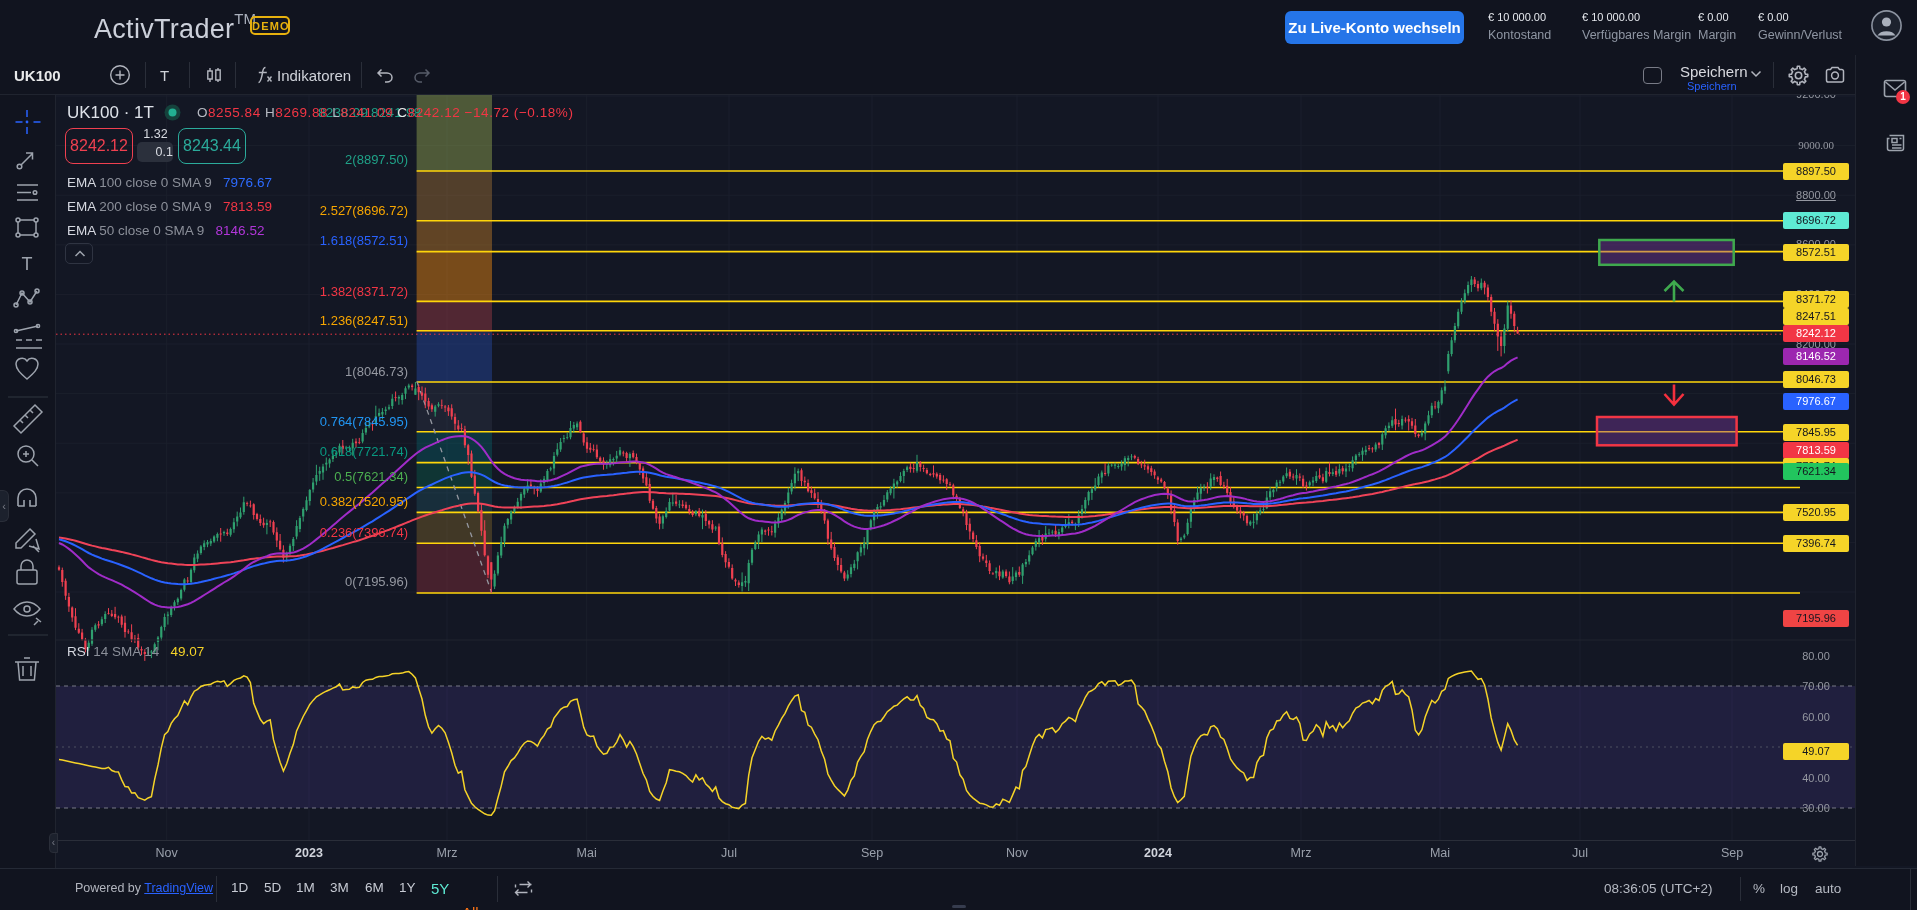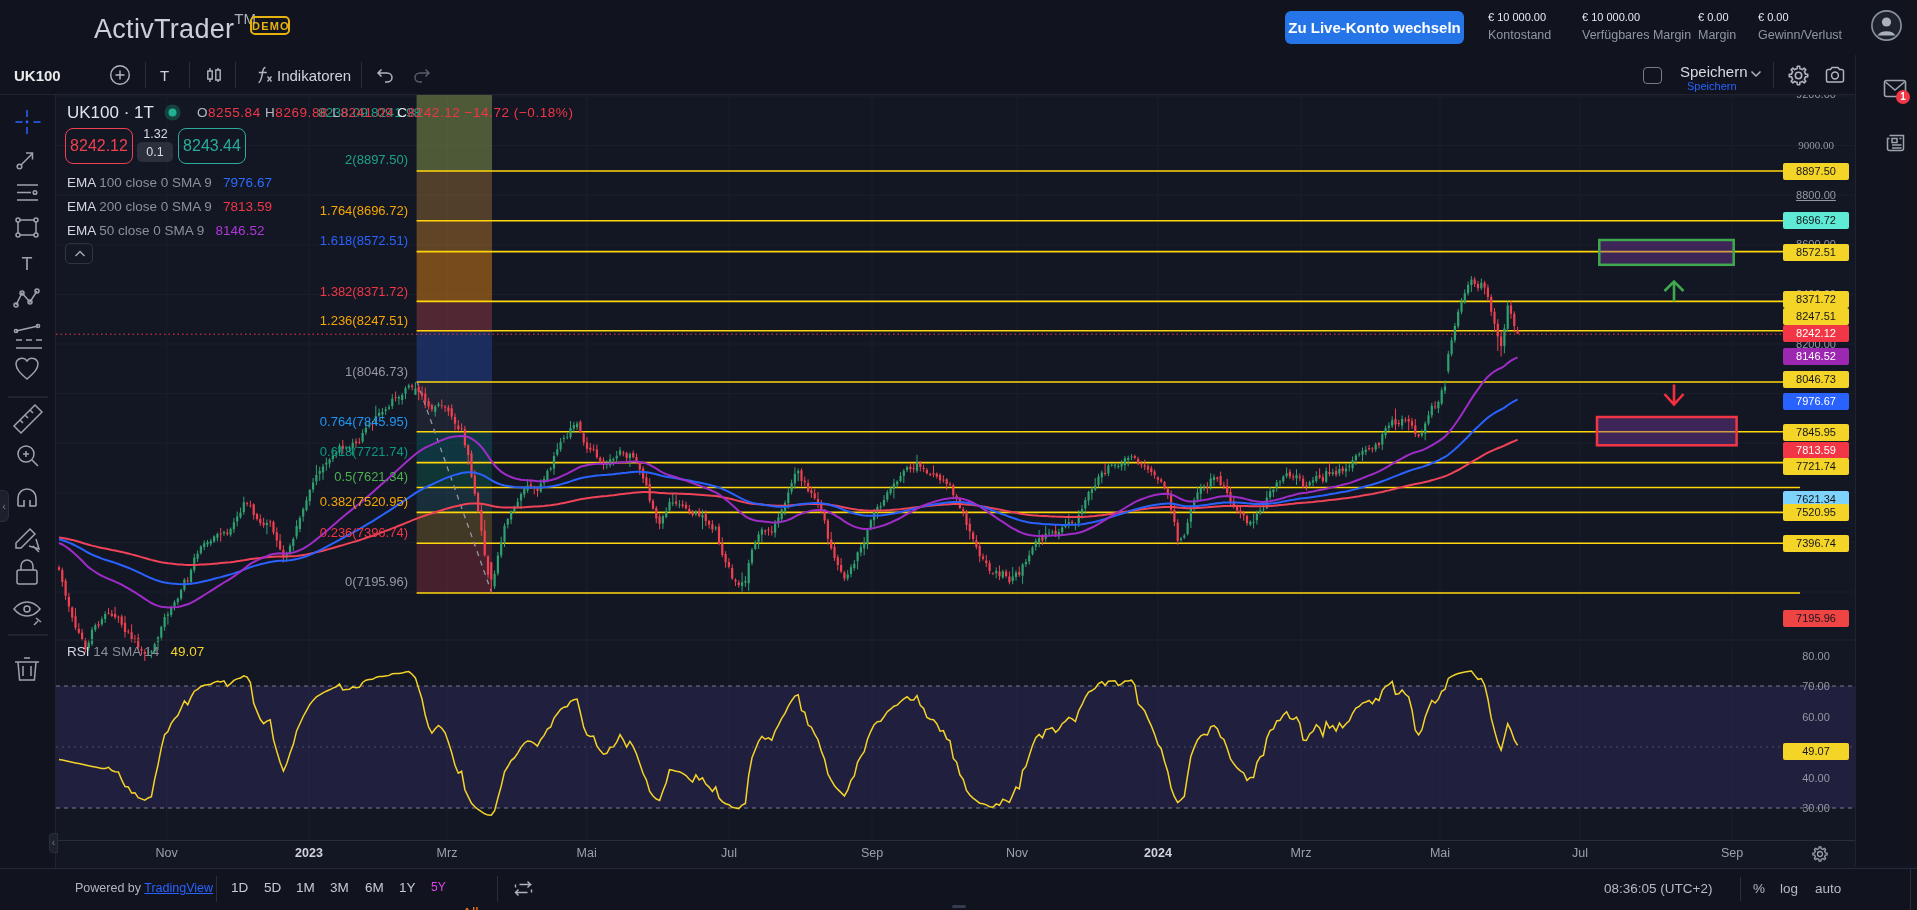--- a/index.html
+++ b/index.html
@@ -185,32 +185,32 @@
 <div class="abs pricebox" style="top:243.5px;background:#f5d428;color:#14161f">8572.51</div>
 <div class="abs pricebox" style="top:290.5px;background:#f5d428;color:#14161f">8371.72</div>
 <div class="abs pricebox" style="top:307.5px;background:#f5d428;color:#14161f">8247.51</div>
 <div class="abs pricebox" style="top:324.5px;background:#f23645;color:#fff">8242.12</div>
 <div class="abs pricebox" style="top:347.5px;background:#9c27b0;color:#fff">8146.52</div>
 <div class="abs pricebox" style="top:370.5px;background:#f5d428;color:#14161f">8046.73</div>
 <div class="abs pricebox" style="top:392.5px;background:#2962ff;color:#fff">7976.67</div>
 <div class="abs pricebox" style="top:423.5px;background:#f5d428;color:#14161f">7845.95</div>
 <div class="abs pricebox" style="top:441.5px;background:#f23645;color:#fff">7813.59</div>
 <div class="abs pricebox" style="top:457.5px;background:#f5d428;color:#14161f">7721.74</div>
-<div class="abs pricebox" style="top:491px;background:#7dd3fc;color:#14161f">7621.34</div>
+<div class="abs pricebox" style="top:463px;background:#22c55e;color:#14161f">7621.34</div>
 <div class="abs pricebox" style="top:503.5px;background:#f5d428;color:#14161f">7520.95</div>
 <div class="abs pricebox" style="top:534.5px;background:#f5d428;color:#14161f">7396.74</div>
 <div class="abs pricebox" style="top:610px;background:#ef4444;color:#14161f">7195.96</div>
 <div class="abs scale-lbl" style="top:648.5px">80.00</div>
 <div class="abs scale-lbl" style="top:678.5px">70.00</div>
 <div class="abs scale-lbl" style="top:709.5px">60.00</div>
 <div class="abs scale-lbl" style="top:770.5px">40.00</div>
 <div class="abs scale-lbl" style="top:800.5px">30.00</div>
 <div class="abs pricebox" style="top:742.5px">49.07</div>
 <div class="abs fiblbl" style="left:208px;top:152px;color:#1fa187">2(8897.50)</div>
-<div class="abs fiblbl" style="left:208px;top:203px;color:#f7a600">1.764(8696.72)</div>
+<div class="abs fiblbl" style="left:208px;top:203px;color:#f7a600">2.527(8696.72)</div>
 <div class="abs fiblbl" style="left:208px;top:233px;color:#2962ff">1.618(8572.51)</div>
 <div class="abs fiblbl" style="left:208px;top:284px;color:#f23645">1.382(8371.72)</div>
 <div class="abs fiblbl" style="left:208px;top:313px;color:#f7a600">1.236(8247.51)</div>
 <div class="abs fiblbl" style="left:208px;top:364px;color:#9598a1">1(8046.73)</div>
 <div class="abs fiblbl" style="left:208px;top:414px;color:#2196f3">0.764(7845.95)</div>
 <div class="abs fiblbl" style="left:208px;top:444px;color:#089981">0.618(7721.74)</div>
 <div class="abs fiblbl" style="left:208px;top:469px;color:#4caf50">0.5(7621.34)</div>
 <div class="abs fiblbl" style="left:208px;top:494px;color:#f7a600">0.382(7520.95)</div>
 <div class="abs fiblbl" style="left:208px;top:525px;color:#f23645">0.236(7396.74)</div>
 <div class="abs fiblbl" style="left:208px;top:574px;color:#9598a1">0(7195.96)</div>
@@ -235,21 +235,21 @@
       <circle cx="8.5" cy="8.5" r="4" fill="#22b092"></circle>
     </svg>
 <div class="abs" style="left:318px;top:105px;font-size:13.5px;color:#1fa187;letter-spacing:.2px">8238.09 8241.98</div>
 <div class="abs legend-ohlc" style="left:197px;top:105px;font-size:13.5px;color:#b2b5be;letter-spacing:.55px">
 <span style="color:#b7bac3">O</span><span style="color:#f23645">8255.84</span>
 <span style="color:#b7bac3"> H</span><span style="color:#f23645">8269.88</span>
 <span style="color:#b7bac3"> L</span><span style="color:#f23645">8241.09</span>
 <span style="color:#e8e9ea">C</span><span style="color:#f23645">8242.12 −14.72 (−0.18%)</span></div>
 <div class="abs" style="left:65px;top:128px;width:68px;height:36px;border:1px solid #ef4050;border-radius:8px;color:#ef4050;font-size:16px;text-align:center;line-height:34px">8242.12</div>
 <div class="abs" style="left:139px;top:127px;width:33px;font-size:12.5px;color:#d8dbe2;text-align:center">1.32</div>
-<div class="abs" style="left:137px;top:142px;width:36px;height:20px;background:#2b303c;border-radius:5px;font-size:12.5px;color:#d8dbe2;text-align:center;line-height:20px">0.1</div>
+<div class="abs" style="left:137px;top:142px;width:36px;height:20px;background:#2b303c;border-radius:5px;font-size:12.5px;color:#d8dbe2;text-align:right;line-height:20px">0.1</div>
 <div class="abs" style="left:178px;top:128px;width:68px;height:36px;border:1px solid #2bab9b;border-radius:8px;color:#2bab9b;font-size:16px;text-align:center;line-height:34px">8243.44</div>
 <div class="abs" style="left:67px;top:175px;font-size:13.5px;color:#8b8f99">
 <span style="color:#d5d8e0">EMA</span> 100 close 0 SMA 9&nbsp;&nbsp;&nbsp;<span style="color:#2d6bff">7976.67</span></div>
 <div class="abs" style="left:67px;top:199px;font-size:13.5px;color:#8b8f99">
 <span style="color:#d5d8e0">EMA</span> 200 close 0 SMA 9&nbsp;&nbsp;&nbsp;<span style="color:#f23645">7813.59</span></div>
 <div class="abs" style="left:67px;top:223px;font-size:13.5px;color:#8b8f99">
 <span style="color:#d5d8e0">EMA</span> 50 close 0 SMA 9&nbsp;&nbsp;&nbsp;<span style="color:#b136d9">8146.52</span></div>
 <div class="abs" style="left:65px;top:243px;width:28px;height:21px;border:1px solid #2f3442;border-radius:5px">
 <svg style="position:absolute;left:8px;top:6px" width="12" height="8" viewBox="0 0 12 8" fill="none" stroke="#9da3ad" stroke-width="1.5">
         <path d="M1.5 6L6 1.5L10.5 6"></path>
@@ -259,21 +259,21 @@
 <span style="color:#d5d8e0">RSI</span> 14 SMA 14&nbsp;&nbsp;&nbsp;<span style="color:#f5d328">49.07</span></div>
 <div class="abs" id="bottombar"></div>
 <div class="abs" style="left:75px;top:881px;font-size:12.5px;color:#b2b5be">Powered by <span style="color:#2962ff;text-decoration:underline">TradingView</span></div>
 <div class="abs sep" style="left:216px;top:876px;height:26px"></div>
 <div class="abs" style="left:231px;top:880px;font-size:13.5px;color:#c7cbd4">1D</div>
 <div class="abs" style="left:264px;top:880px;font-size:13.5px;color:#c7cbd4">5D</div>
 <div class="abs" style="left:296px;top:880px;font-size:13.5px;color:#c7cbd4">1M</div>
 <div class="abs" style="left:330px;top:880px;font-size:13.5px;color:#c7cbd4">3M</div>
 <div class="abs" style="left:365px;top:880px;font-size:13.5px;color:#c7cbd4">6M</div>
 <div class="abs" style="left:399px;top:880px;font-size:13.5px;color:#c7cbd4">1Y</div>
-<div class="abs" style="left:431px;top:880px;font-size:12px;color:#d946ef">5Y</div>
+<div class="abs" style="left:431px;top:880px;font-size:15px;color:#5eead4">5Y</div>
 <div class="abs" style="left:462px;top:904px;font-size:15px;color:#f97316">All</div>
 <div class="abs sep" style="left:497px;top:876px;height:26px"></div>
 <svg class="abs" style="left:514px;top:880px" width="19" height="17" viewBox="0 0 19 17" fill="none" stroke="#b2b5be" stroke-width="1.4">
 <path d="M5.5 4.5h12M13.5 1.5l3 3-3 3M13.5 12.5h-12M4.5 9.5l-3 3 3 3M1.5 4.5v3M17.5 12.5v-3"></path>
     </svg>
 <div class="abs" style="left:1604px;top:881px;font-size:13.5px;color:#b6bac3">08:36:05 (UTC+2)</div>
 <div class="abs sep" style="left:1740px;top:877px;height:24px"></div>
 <div class="abs" style="left:1753px;top:881px;font-size:13.5px;color:#b6bac3">%</div>
 <div class="abs" style="left:1780px;top:881px;font-size:13.5px;color:#b6bac3">log</div>
 <div class="abs" style="left:1815px;top:881px;font-size:13.5px;color:#b6bac3">auto</div>

